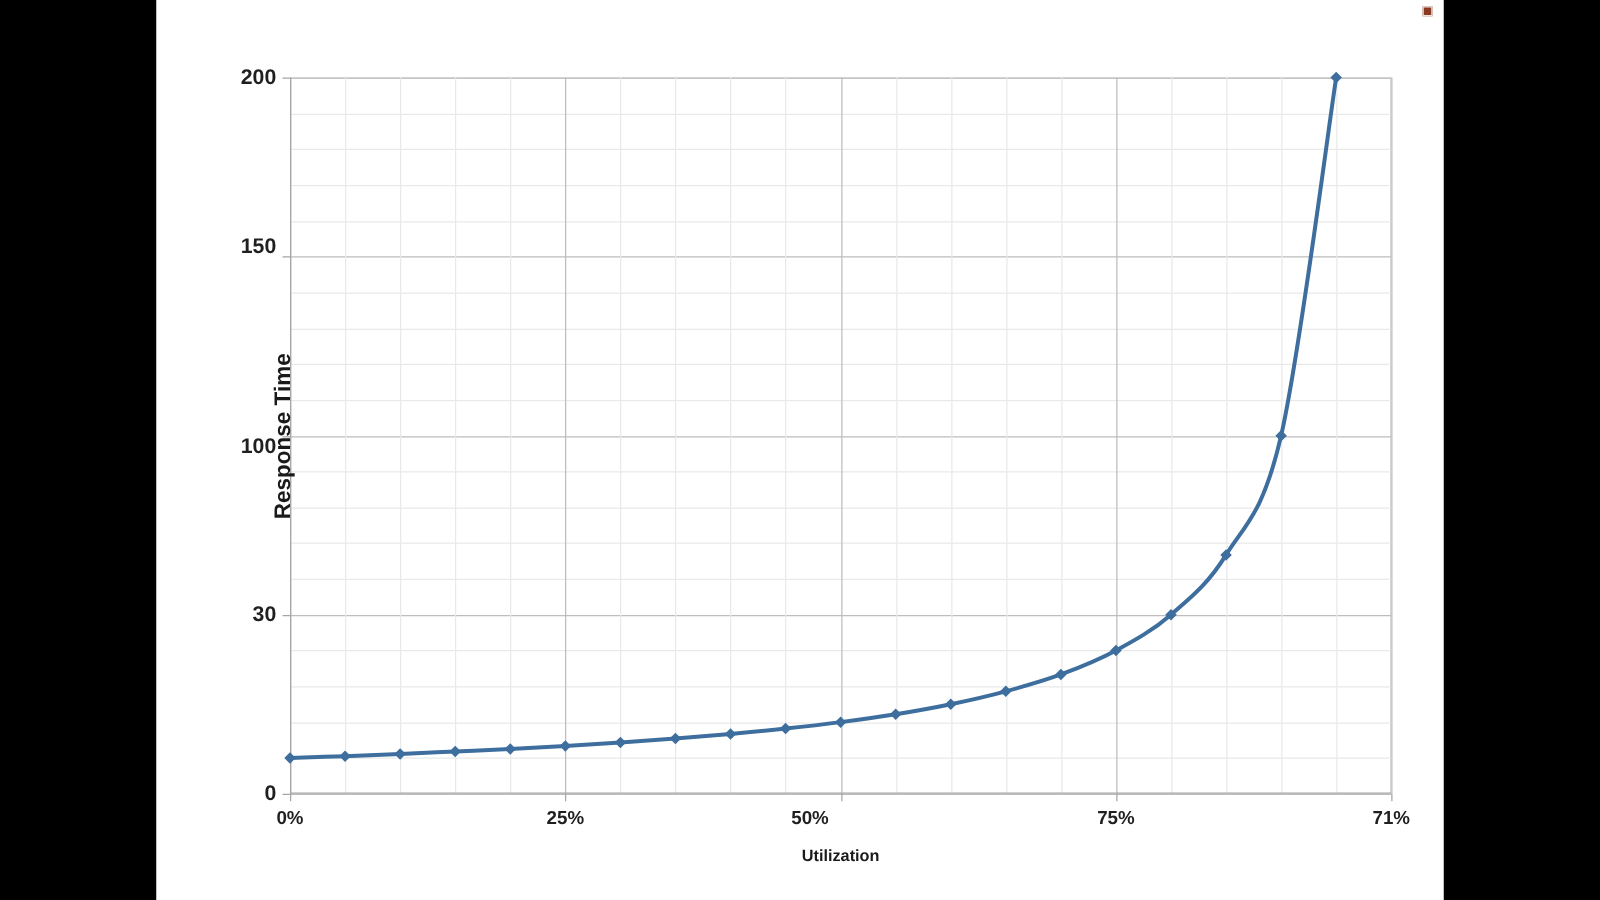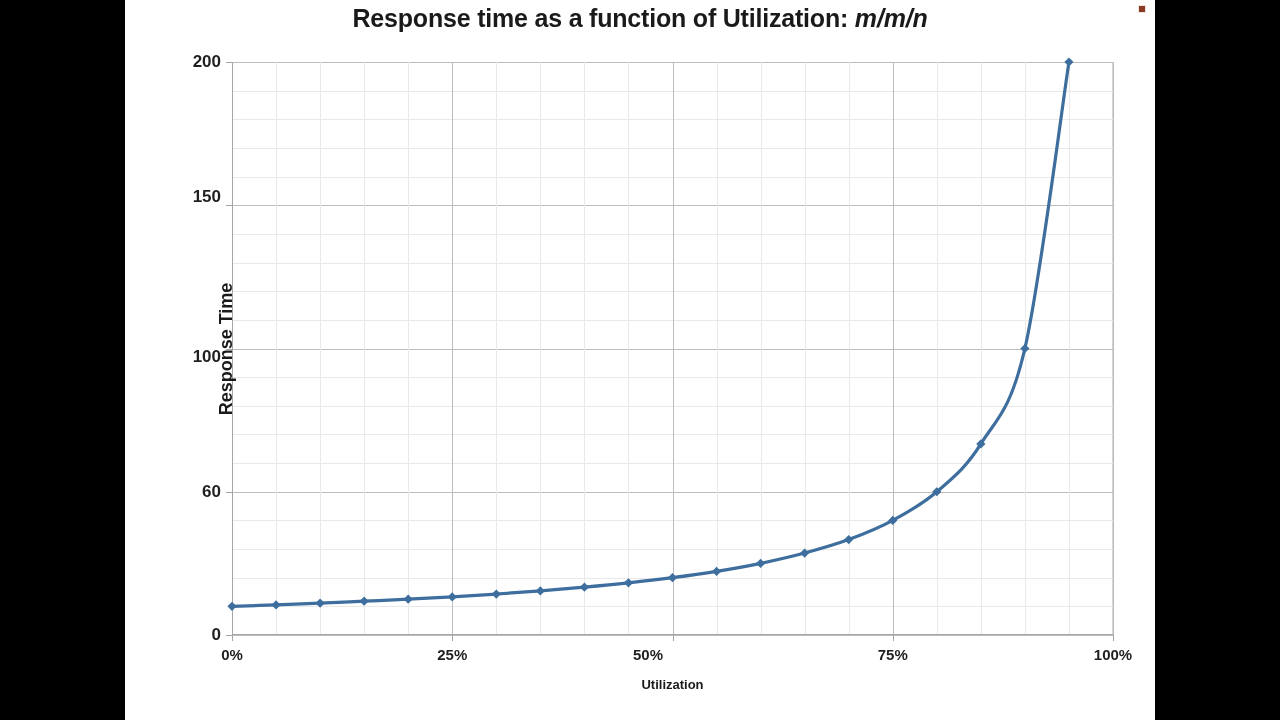--- a/index.html
+++ b/index.html
@@ -86,23 +86,20 @@
   }
 
   #series{position:absolute;inset:0;overflow:visible;}
 </style>
 </head>
 <body>
 
 <div id="stage">
   <div id="slide">
 
-    <div id="title">
-      <span>Response time as a function of Utilization: </span><span class="ital">m/m/n</span>
-    </div>
 
     <div id="artifact"></div>
 
     <div id="chart">
       <div id="plotborder"></div>
       <div id="grid">
           <div class="gl h major" style="top: 573px;"></div>
           <div class="gl h" style="top: 544.35px;"></div>
           <div class="gl h" style="top: 515.7px;"></div>
           <div class="gl h" style="top: 487.05px;"></div>
@@ -154,31 +151,31 @@
           <div class="ytick" style="top: 143.25px;"></div>
           <div class="ytick" style="top: 0px;"></div>
           <div class="xtick" style="left: 0px;"></div>
           <div class="xtick" style="left: 220.25px;"></div>
           <div class="xtick" style="left: 440.5px;"></div>
           <div class="xtick" style="left: 660.75px;"></div>
           <div class="xtick" style="left: 881px;"></div>
         </div>
       <div id="ylabels">
           <div class="ylabel" style="top: 573px;">0</div>
-          <div class="ylabel" style="top: 429.75px;">60</div>
+          <div class="ylabel" style="top: 429.75px;">30</div>
           <div class="ylabel" style="top: 295px;">100</div>
           <div class="ylabel" style="top: 135px;">150</div>
           <div class="ylabel" style="top: 0px;">200</div>
         </div>
       <div id="xlabels">
           <div class="xlabel" style="left: 0px;">0%</div>
           <div class="xlabel" style="left: 220.25px;">25%</div>
           <div class="xlabel" style="left: 416px;">50%</div>
           <div class="xlabel" style="left: 660.75px;">75%</div>
-          <div class="xlabel" style="left: 881px;">100%</div>
+          <div class="xlabel" style="left: 881px;">71%</div>
         </div>
       <svg id="series" viewBox="0 0 881 573" preserveAspectRatio="none">
           <path d="M 0 544.35 C 7.341666666666668 544.11125, 29.366666666666667 543.44275, 44.050000000000004 542.9175 C 58.73333333333334 542.39225, 73.41666666666667 541.81925, 88.10000000000001 541.1985 C 102.78333333333335 540.5777499999999, 117.46666666666667 539.8615, 132.15 539.193 C 146.83333333333334 538.5245, 161.51666666666668 537.90375, 176.20000000000002 537.1875 C 190.88333333333335 536.47125, 205.56666666666666 535.755, 220.25 534.8955 C 234.93333333333334 534.036, 249.61666666666667 533.03325, 264.3 532.0305 C 278.98333333333335 531.02775, 293.66666666666663 530.025, 308.34999999999997 528.879 C 323.0333333333333 527.7330000000001, 337.7166666666667 526.4915, 352.40000000000003 525.1545 C 367.08333333333337 523.8175, 381.76666666666665 522.4327499999999, 396.45 520.857 C 411.1333333333333 519.28125, 425.81666666666666 517.61, 440.5 515.7 C 455.18333333333334 513.7900000000001, 469.8666666666667 511.7845, 484.55 509.397 C 499.23333333333335 507.0095, 513.9166666666667 504.431, 528.6 501.375 C 543.2833333333333 498.319, 557.9666666666667 495.02425, 572.65 491.061 C 587.3333333333333 487.09774999999996, 602.0166666666667 483.039, 616.6999999999999 477.5955 C 631.3833333333332 472.15200000000004, 646.0666666666666 466.37424999999996, 660.75 458.4 C 675.4333333333334 450.42575, 690.1166666666668 442.49925, 704.8000000000001 429.75 C 719.4833333333333 417.00075, 734.1666666666667 405.7795, 748.85 381.9045 C 763.5333333333333 358.0295, 778.2166666666667 350.15075, 792.9 286.5 C 807.5833333333333 222.84925, 829.6083333333332 47.75, 836.9499999999999 0" fill="none" stroke="#3d6e9e" stroke-width="3.2" stroke-linecap="round"></path>
           <polygon points="0,539.75 4.6,544.35 0,548.95 -4.6,544.35" fill="#3d6e9e"></polygon>
           <polygon points="44.050000000000004,538.3175 48.650000000000006,542.9175 44.050000000000004,547.5175 39.45,542.9175" fill="#3d6e9e"></polygon>
           <polygon points="88.10000000000001,536.5985 92.7,541.1985 88.10000000000001,545.7985 83.50000000000001,541.1985" fill="#3d6e9e"></polygon>
           <polygon points="132.15,534.593 136.75,539.193 132.15,543.793 127.55000000000001,539.193" fill="#3d6e9e"></polygon>
           <polygon points="176.20000000000002,532.5875 180.8,537.1875 176.20000000000002,541.7875 171.60000000000002,537.1875" fill="#3d6e9e"></polygon>
           <polygon points="220.25,530.2955 224.85,534.8955 220.25,539.4955 215.65,534.8955" fill="#3d6e9e"></polygon>
           <polygon points="264.3,527.4304999999999 268.90000000000003,532.0305 264.3,536.6305 259.7,532.0305" fill="#3d6e9e"></polygon>

